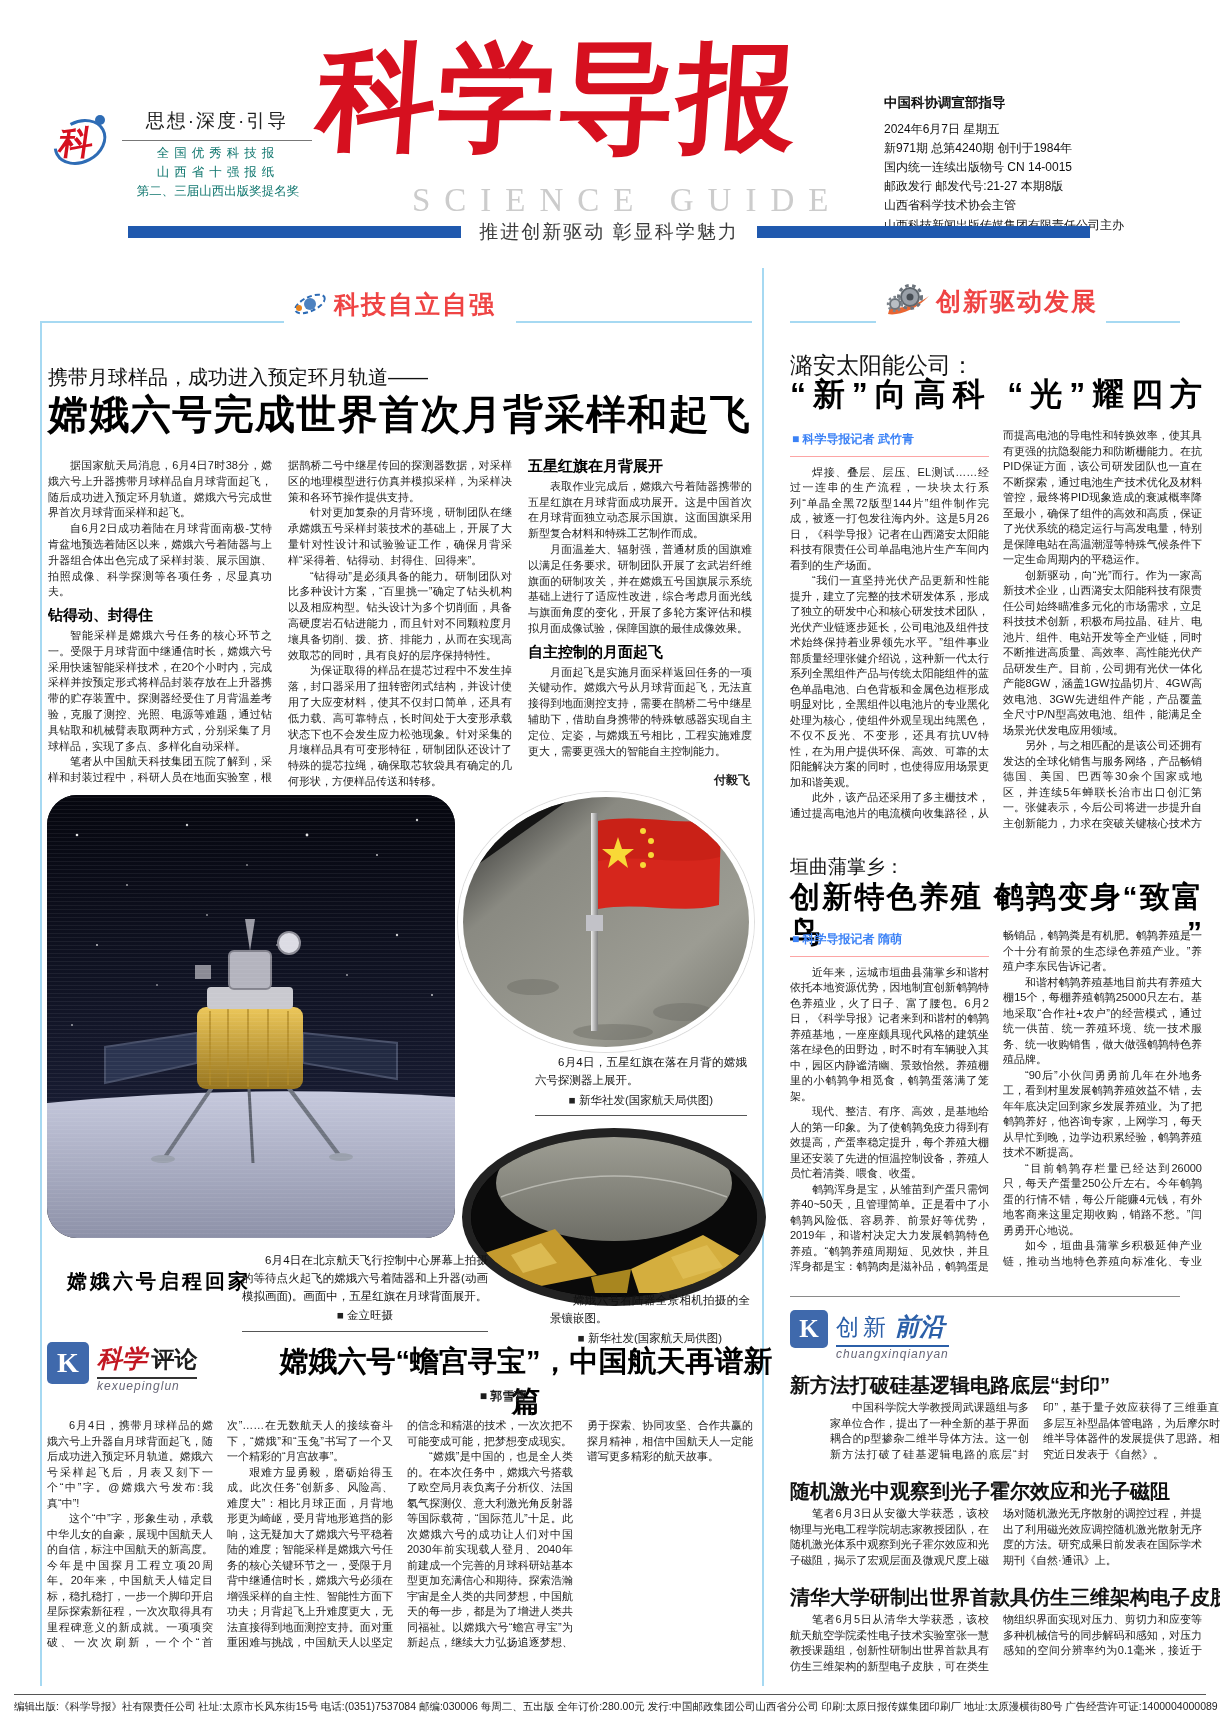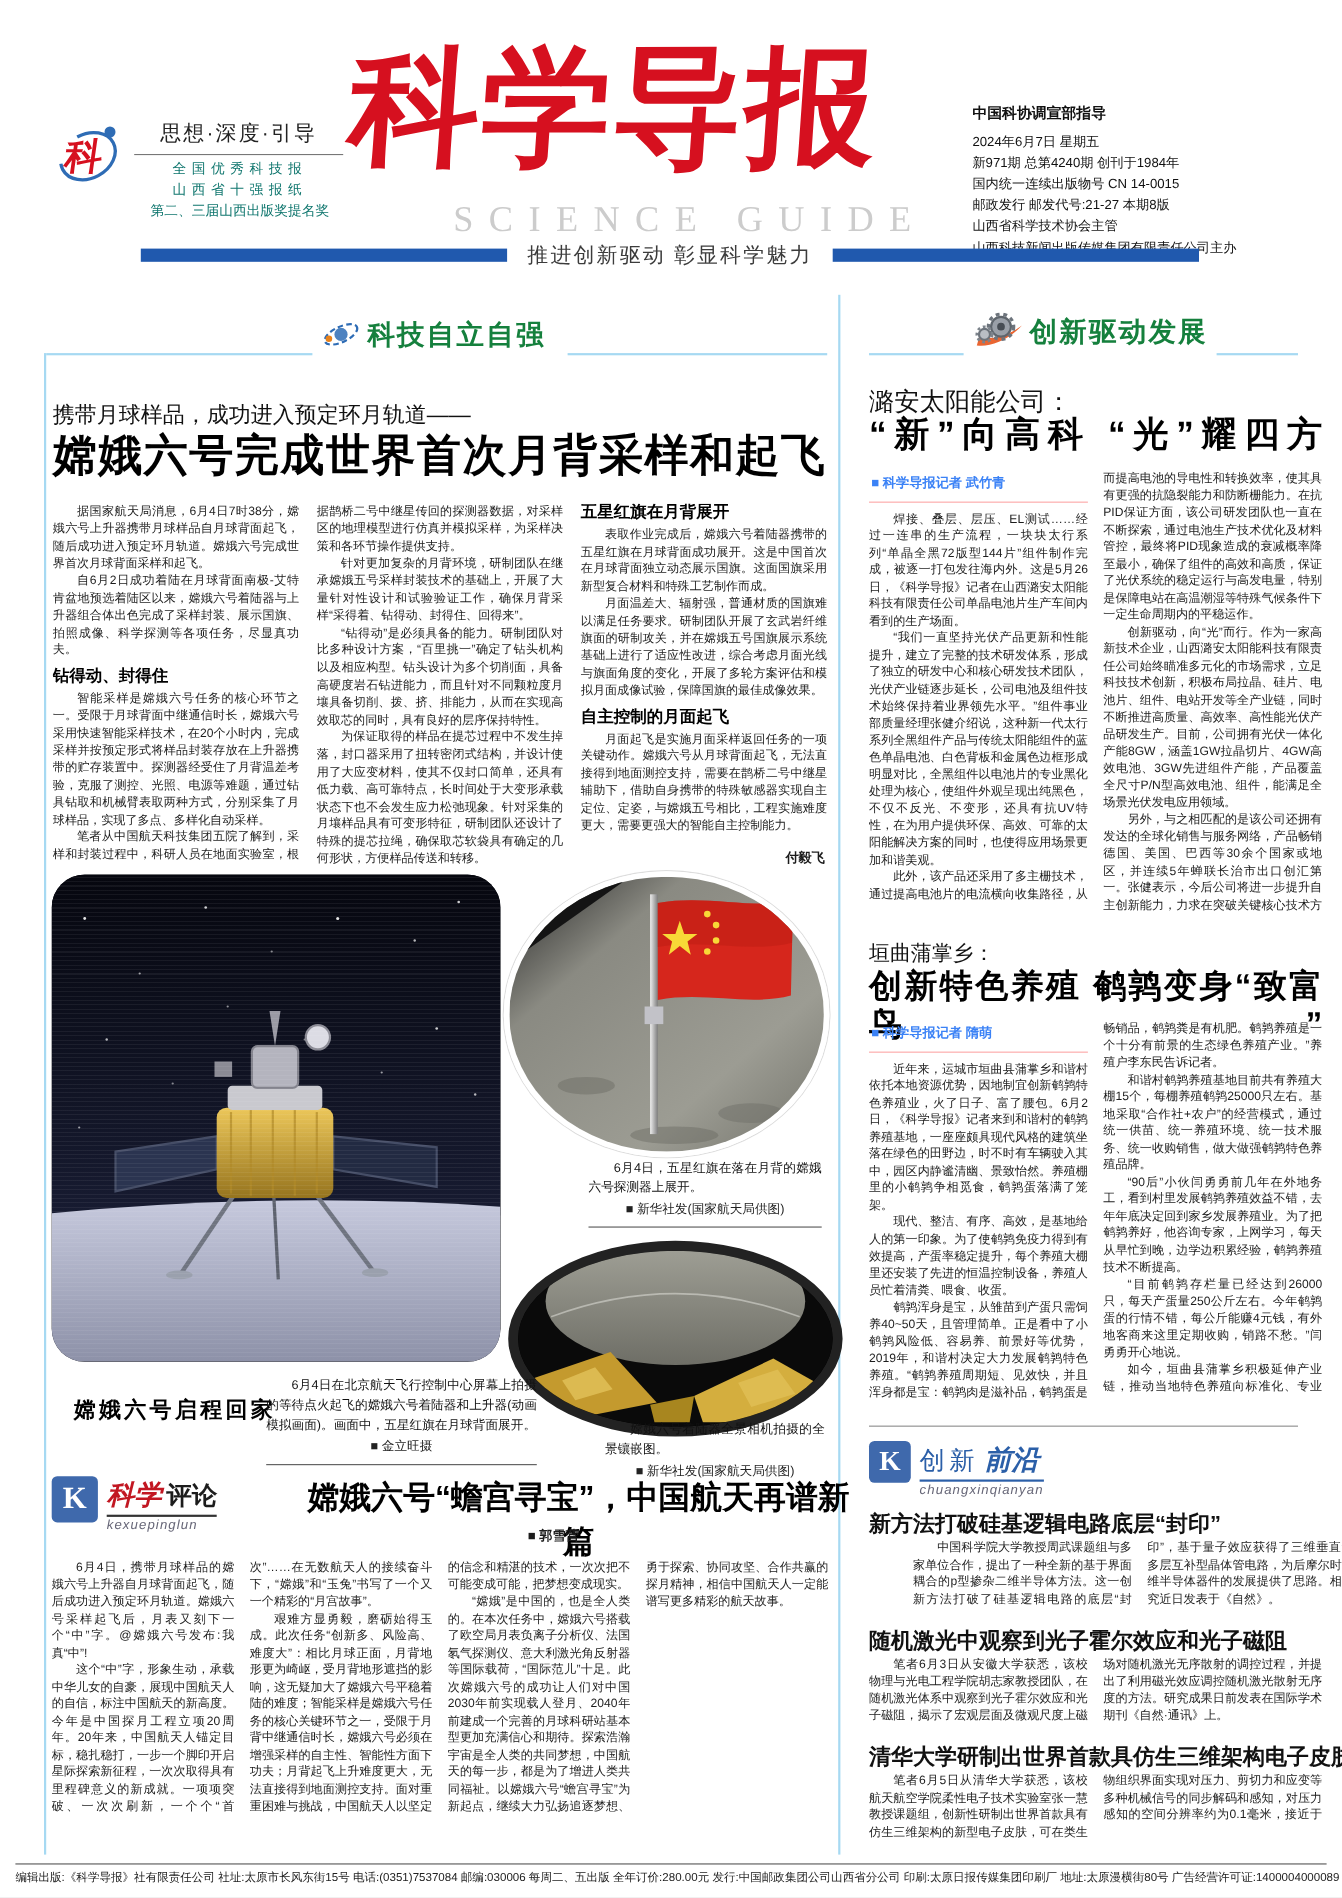--- a/index.html
+++ b/index.html
@@ -21,21 +21,21 @@
   
   .slogan-bar{position:absolute;left:128px;top:218px;width:962px;height:28px;display:flex;align-items:center;z-index:3;}
   .slogan-bar .seg{flex:1;height:12px;background:#2059ae;}
   .slogan-bar .txt{margin:0 18px;font-size:19px;color:#3c3c3c;letter-spacing:2px;white-space:nowrap;}
   
   .vline{position:absolute;width:2px;background:#a6d9f2;}
   .hline-blue{position:absolute;height:2px;background:#a6d9f2;}
   .rule-gray{position:absolute;height:1px;background:#8a8a8a;}
   
   .badge{position:absolute;display:flex;align-items:center;gap:6px;}
-  .badge .btxt{font-size:25px;font-weight:900;color:#15803d;letter-spacing:2px;white-space:nowrap;}
+  .badge .btxt{font-size:25px;font-weight:900;color:#ef4444;letter-spacing:2px;white-space:nowrap;}
   
   .kicker{position:absolute;font-size:20px;color:#111;white-space:nowrap;}
   .headline-xl{position:absolute;font-weight:900;color:#000;text-align:justify;text-align-last:justify;line-height:1.1;}
   .cols{position:absolute;column-gap:16px;column-fill:auto;overflow:hidden;text-align:justify;}
   .cols p{margin:0;text-indent:2em;}
   .cols h4{margin:7px 0 5px;font-size:15px;text-indent:0;color:#000;}
   .lead-cols{font-size:11px;line-height:15.8px;}
   .byline{font-weight:bold;font-size:12px;color:#3b82f6;border-bottom:1px solid #fca5a5;padding:4px 0 8px 2px;
           margin-bottom:8px;break-inside:avoid;}
   

